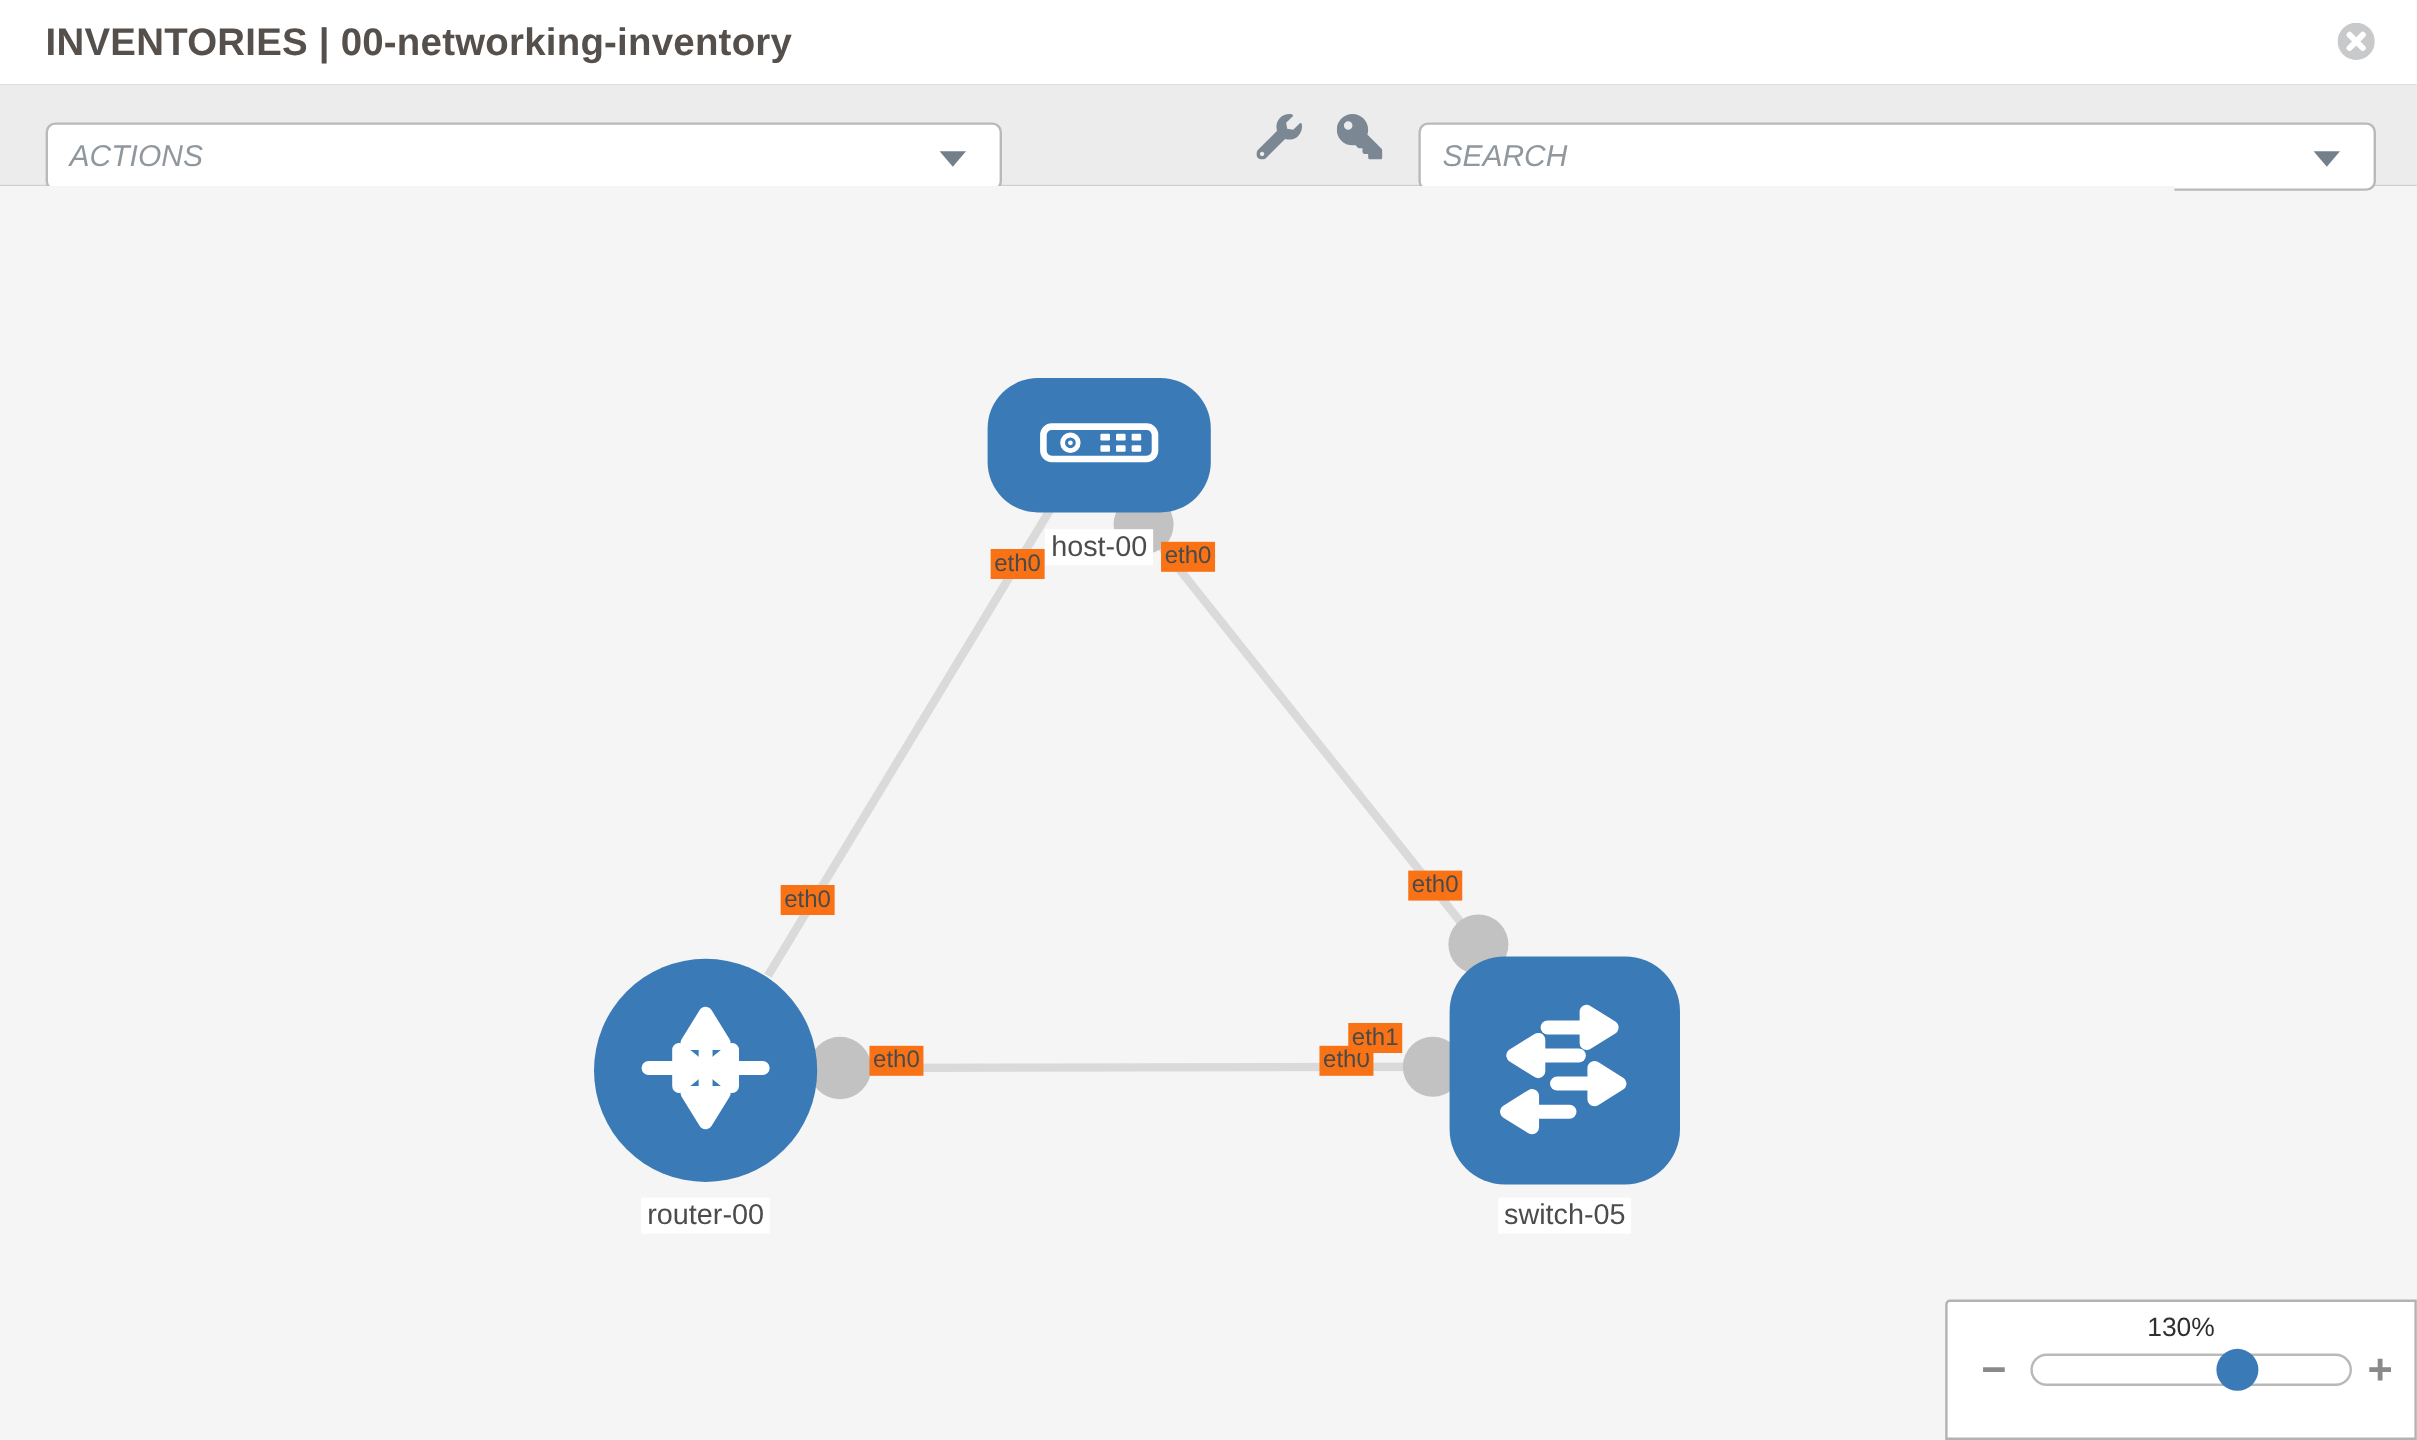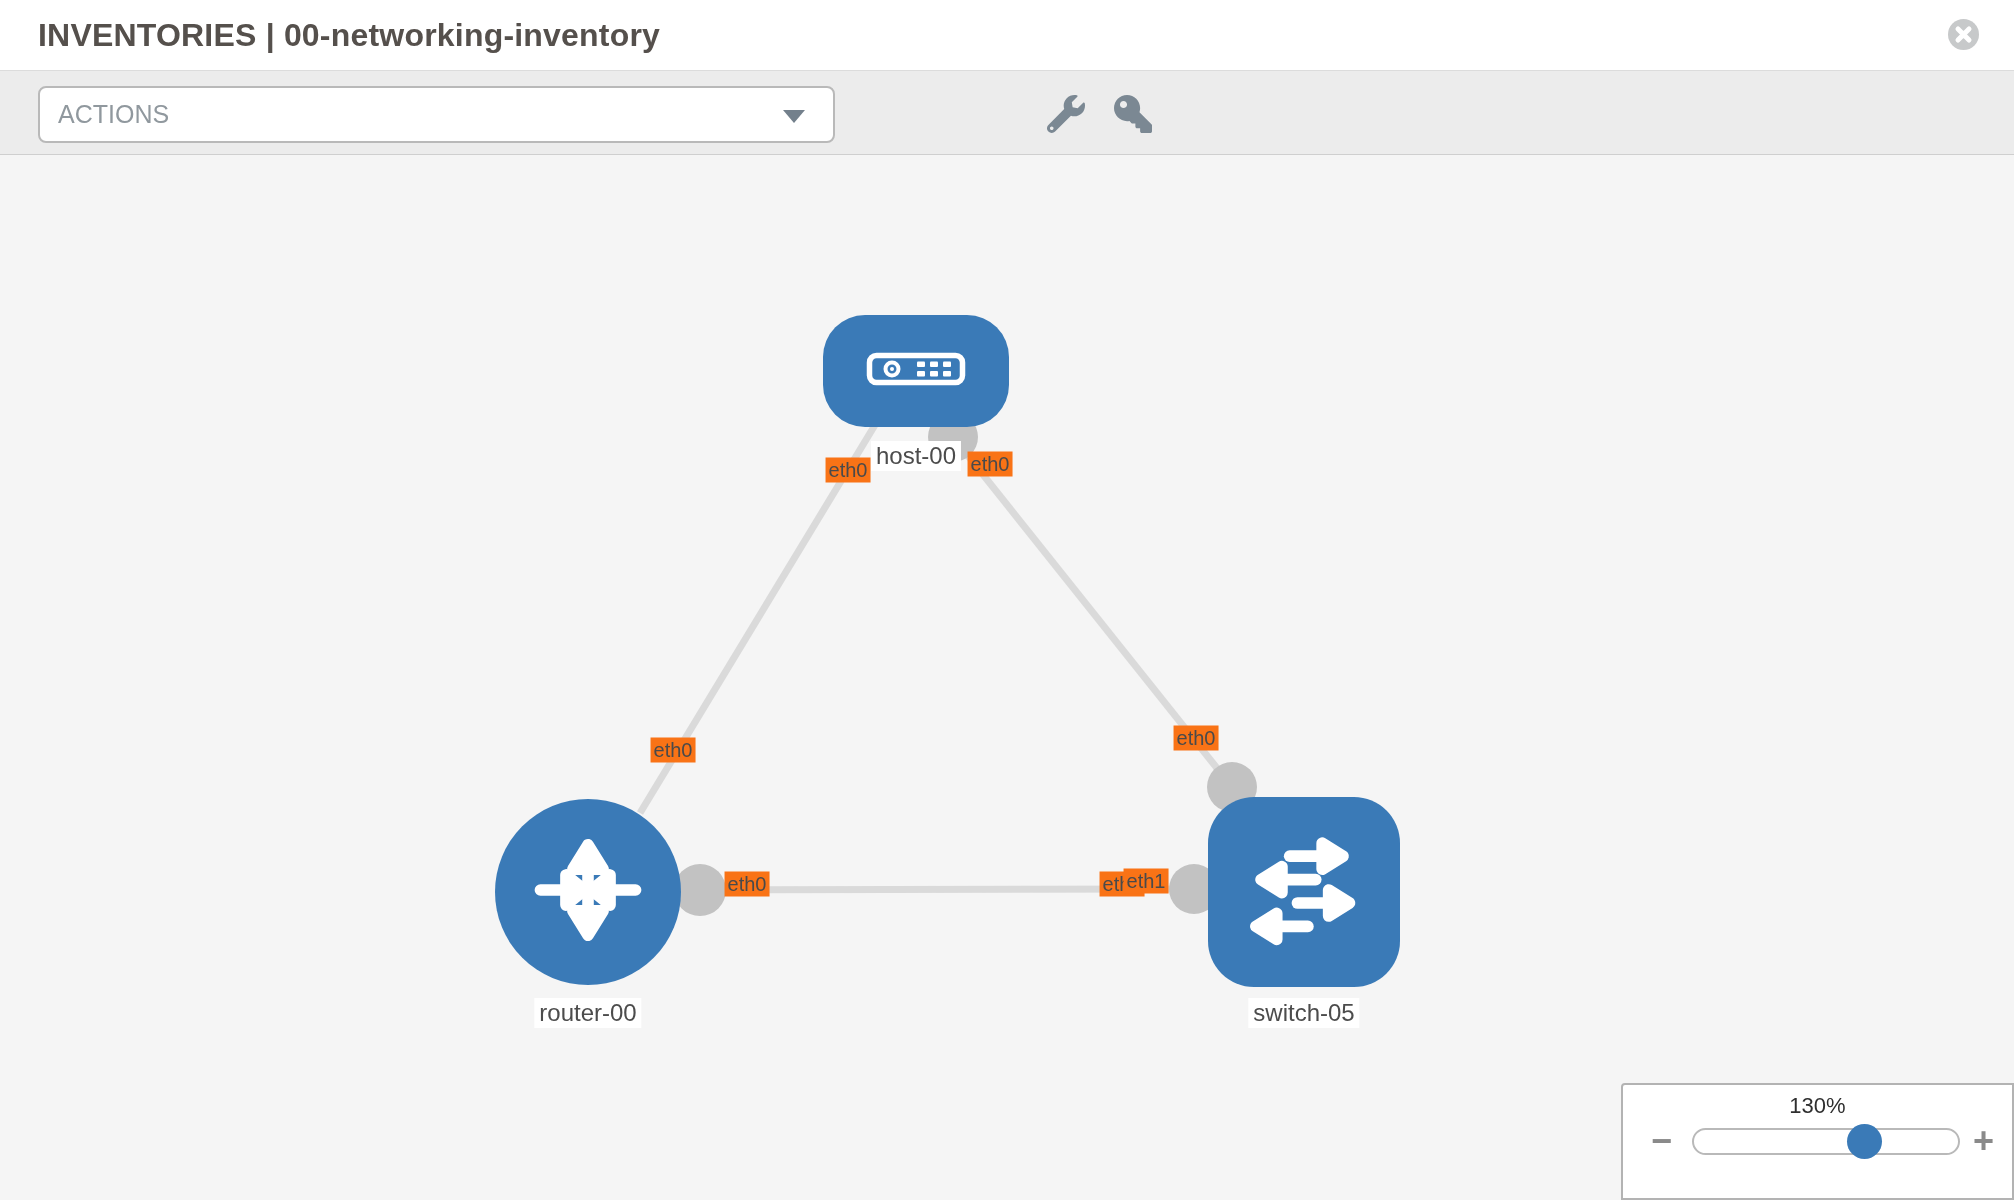--- a/index.html
+++ b/index.html
@@ -6,21 +6,21 @@
   body{width:2014px;height:1200px;overflow:hidden;font-family:"Liberation Sans",sans-serif;background:#f5f5f5;}
   #app{position:absolute;left:0;top:0;width:2014px;height:1200px;}
 
   
   .header{position:absolute;left:0;top:0;width:2014px;height:70px;background:#ffffff;border-bottom:1px solid #dcdcdc;}
   .page-title{position:absolute;left:38px;top:0;height:70px;line-height:70px;font-size:32px;font-weight:700;color:#55504c;letter-spacing:.2px;}
   .close-btn{position:absolute;left:1948px;top:19px;width:31px;height:31px;cursor:pointer;}
 
   
   .toolbar{position:absolute;left:0;top:71px;width:2014px;height:83px;background:#ececec;border-bottom:1px solid #cfcfcf;}
-  .selectbox{position:absolute;top:86px;height:57px;background:#fff;border:2px solid #b9b9b9;border-radius:8px;box-sizing:border-box;cursor:pointer;}
+  .selectbox{position:absolute;top:102px;height:57px;background:#fff;border:2px solid #b9b9b9;border-radius:8px;box-sizing:border-box;cursor:pointer;font-style:italic;}
   .selectbox .ph{position:absolute;left:18px;top:0;line-height:53px;font-size:25px;color:#90989e;}
   .caret{position:absolute;right:28px;top:22px;width:0;height:0;border-left:11px solid transparent;border-right:11px solid transparent;border-top:13px solid #73808c;}
   .toolbtn{position:absolute;top:94px;width:44px;height:44px;cursor:pointer;display:flex;align-items:center;justify-content:center;}
 
   
   .canvas{position:absolute;left:0;top:155px;width:1812px;height:1045px;background:#f5f5f5;}
   .canvas svg.wires{position:absolute;left:0;top:0;}
   .node{position:absolute;background:#3a7ab7;display:flex;align-items:center;justify-content:center;cursor:pointer;z-index:2;}
   .node-label{position:absolute;transform:translate(-50%,-50%);background:#fff;color:#4c4c4c;font-size:24px;padding:1px 5px;white-space:nowrap;z-index:4;}
   .if-chip{position:absolute;transform:translate(-50%,-50%);background:#f97316;color:#4a4a4a;font-size:20px;padding:1px 3px;white-space:nowrap;z-index:5;}
@@ -69,20 +69,24 @@
   <div class="toolbtn" style="left:1111px;">
     <span>
       <svg width="38" height="38" viewBox="0 0 512 512" fill="#7b8893">
         <g transform="scale(-1,1) translate(-512,0)">
           <path d="M512 176.001C512 273.203 433.202 352 336 352c-11.22 0-22.19-1.062-32.827-3.069l-24.012 27.014A23.999 23.999 0 0 1 261.223 384H224v40c0 13.255-10.745 24-24 24h-40v40c0 13.255-10.745 24-24 24H24c-13.255 0-24-10.745-24-24v-78.059c0-6.365 2.529-12.47 7.029-16.971l161.802-161.802C163.108 213.814 160 195.271 160 176 160 78.798 238.797.001 335.999 0 433.488-.001 512 78.511 512 176.001zM336 128c0 26.51 21.49 48 48 48s48-21.49 48-48-21.49-48-48-48-48 21.49-48 48z"></path>
         </g>
       </svg>
     </span>
   </div>
 
+  <div class="selectbox" style="left:1182px;width:798px;">
+    <span class="ph">SEARCH</span>
+    <span class="caret"></span>
+  </div>
 
   <div class="canvas">
 
     <svg class="wires" width="2014" height="1045" viewBox="0 0 2014 1045">
 
       <g stroke="#dadada" stroke-width="7">
         <line x1="878" y1="265" x2="640" y2="658"></line>
         <line x1="953" y1="282" x2="1232" y2="632"></line>
         <line x1="700" y1="735" x2="1194" y2="734"></line>
       </g>
@@ -150,21 +154,21 @@
     <div class="node-label" style="left:916px;top:301px;">host-00</div>
     <div class="node-label" style="left:588px;top:858px;">router-00</div>
     <div class="node-label" style="left:1304px;top:858px;">switch-05</div>
 
     <div class="if-chip" style="left:848px;top:315px;">eth0</div>
     <div class="if-chip" style="left:990px;top:309px;">eth0</div>
     <div class="if-chip" style="left:673px;top:595px;">eth0</div>
     <div class="if-chip" style="left:1196px;top:583px;">eth0</div>
     <div class="if-chip" style="left:747px;top:729px;">eth0</div>
     <div class="if-chip" style="left:1122px;top:729px;z-index:5;">eth0</div>
-    <div class="if-chip" style="left:1146px;top:726px;z-index:6;">eth1</div>
+    <div class="if-chip" style="left:1146px;top:710px;z-index:6;">eth1</div>
   </div>
 
   <div class="zoom-panel">
     <div class="zoom-level">130%</div>
     <div class="zoom-minus">−</div>
     <div class="zoom-track"></div>
     <div class="zoom-thumb"></div>
     <div class="zoom-plus">+</div>
   </div>
 

